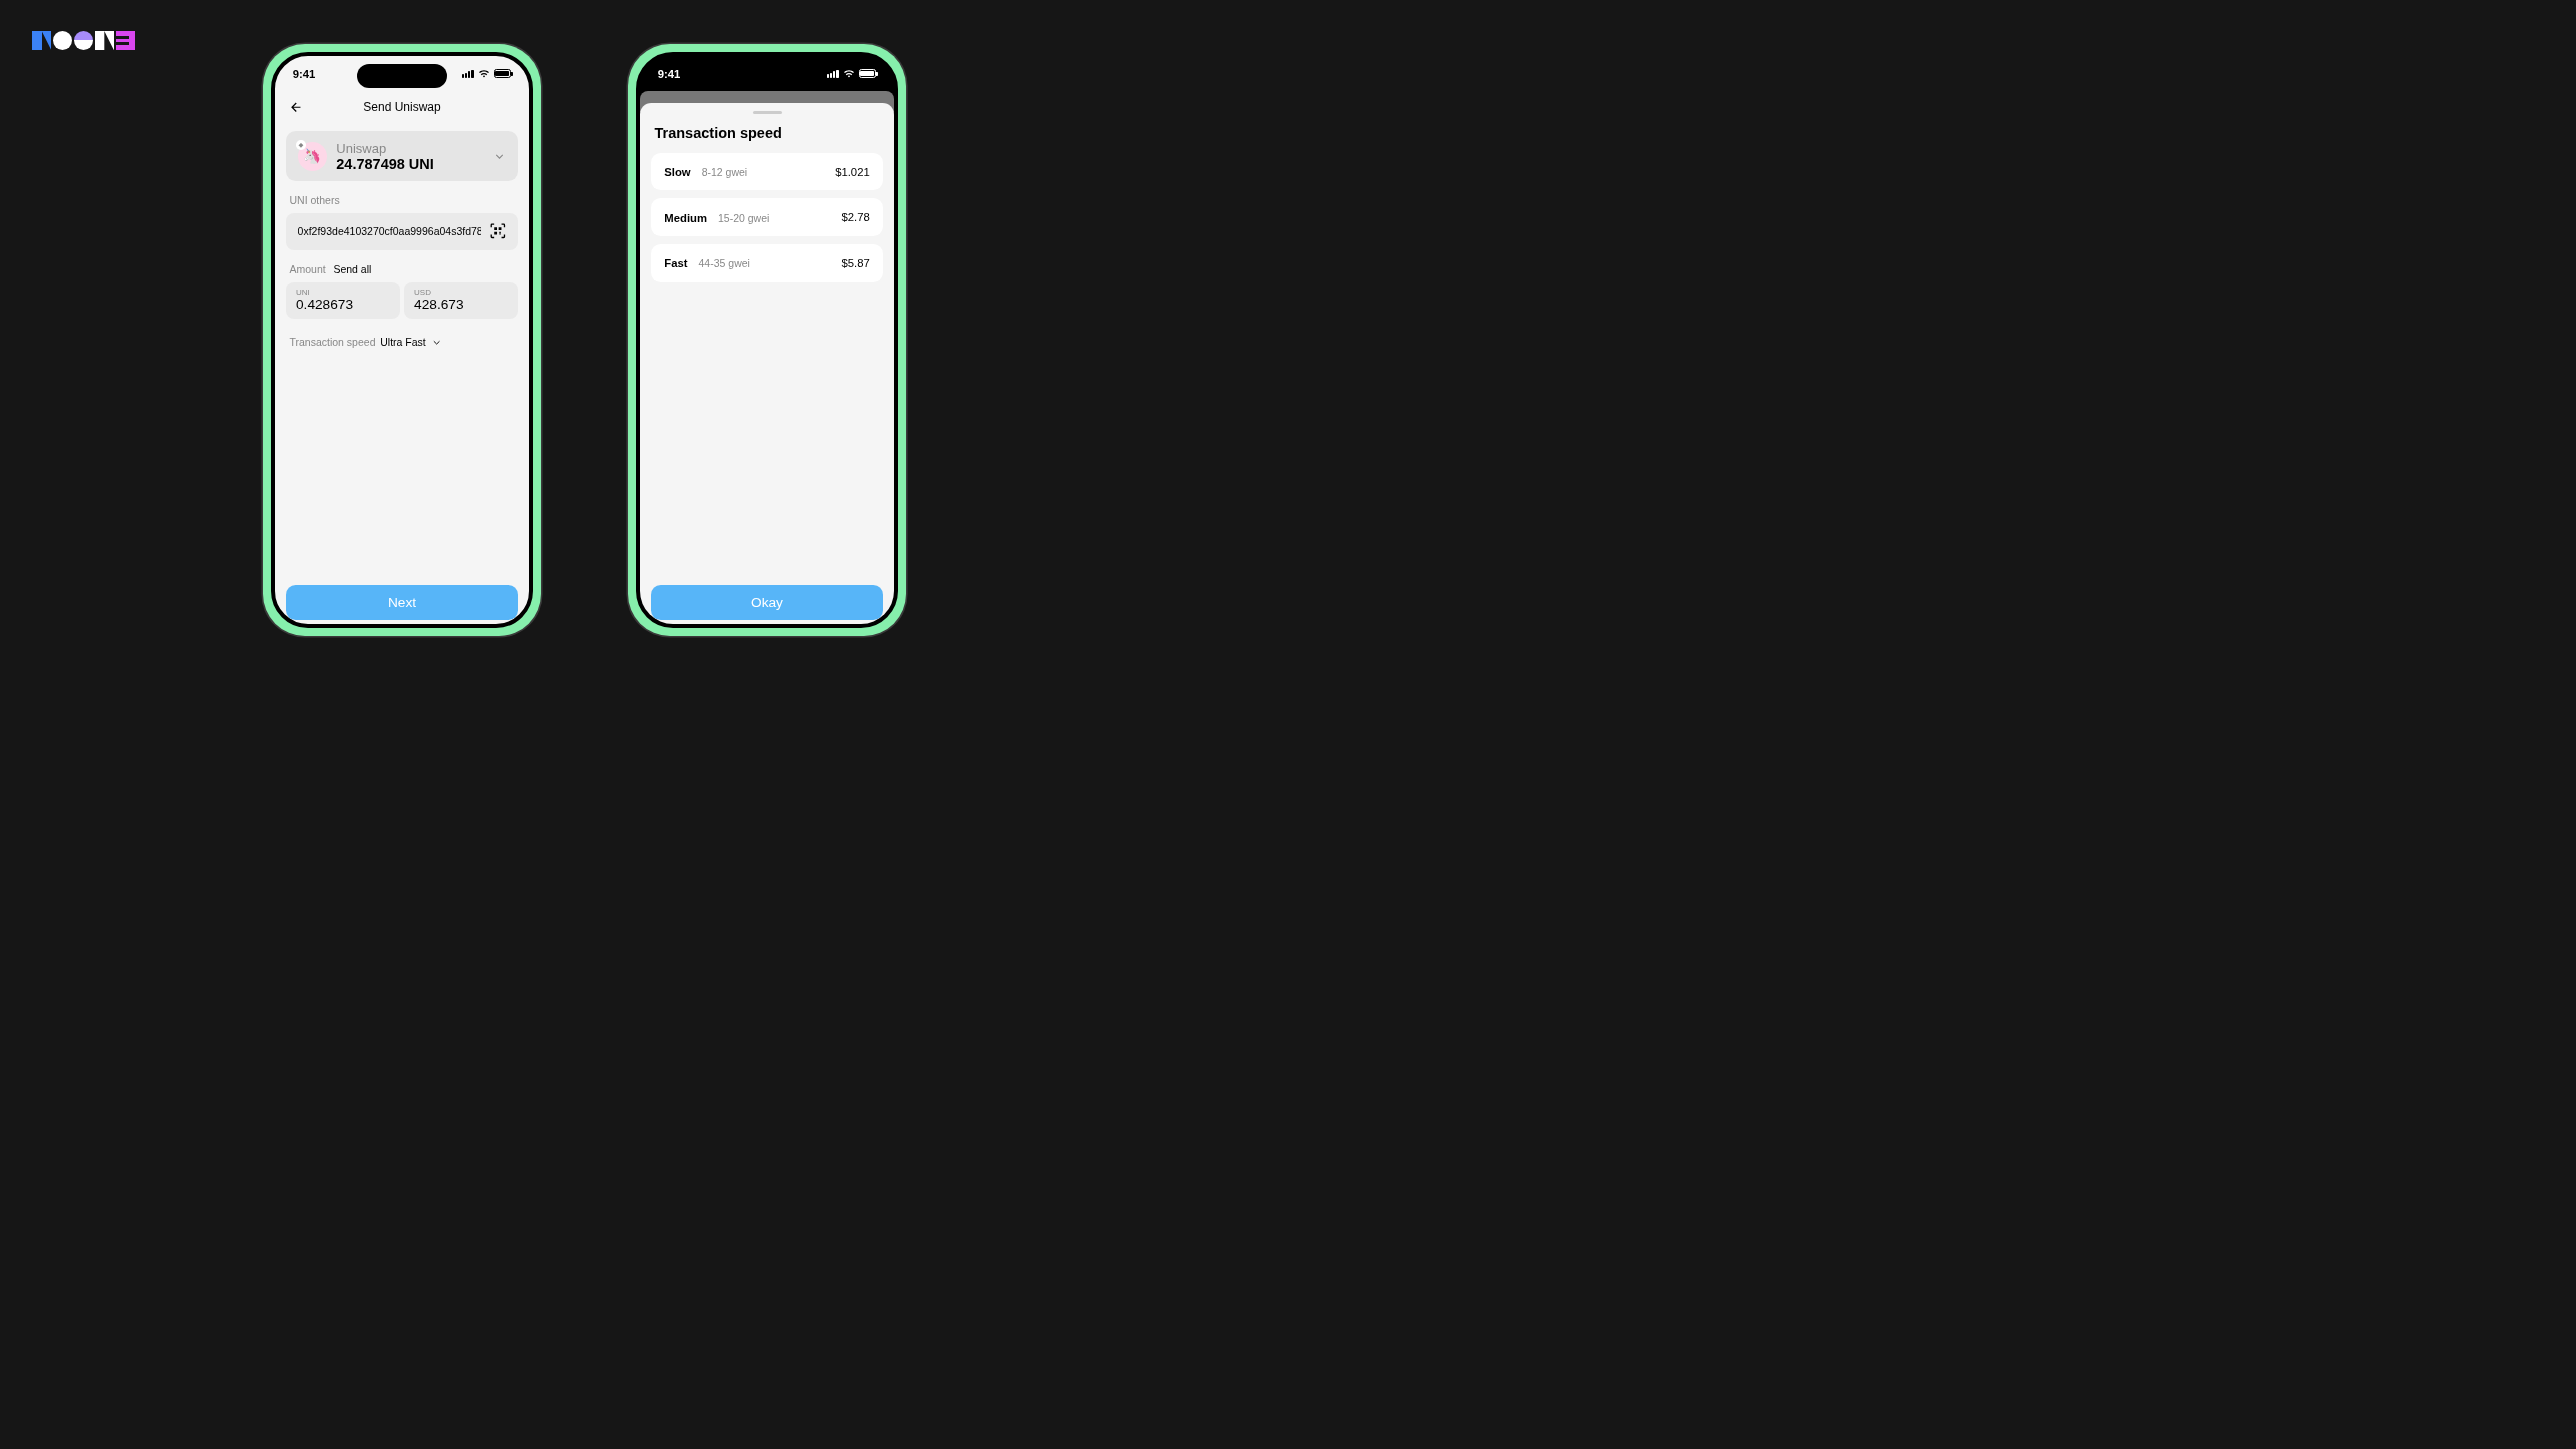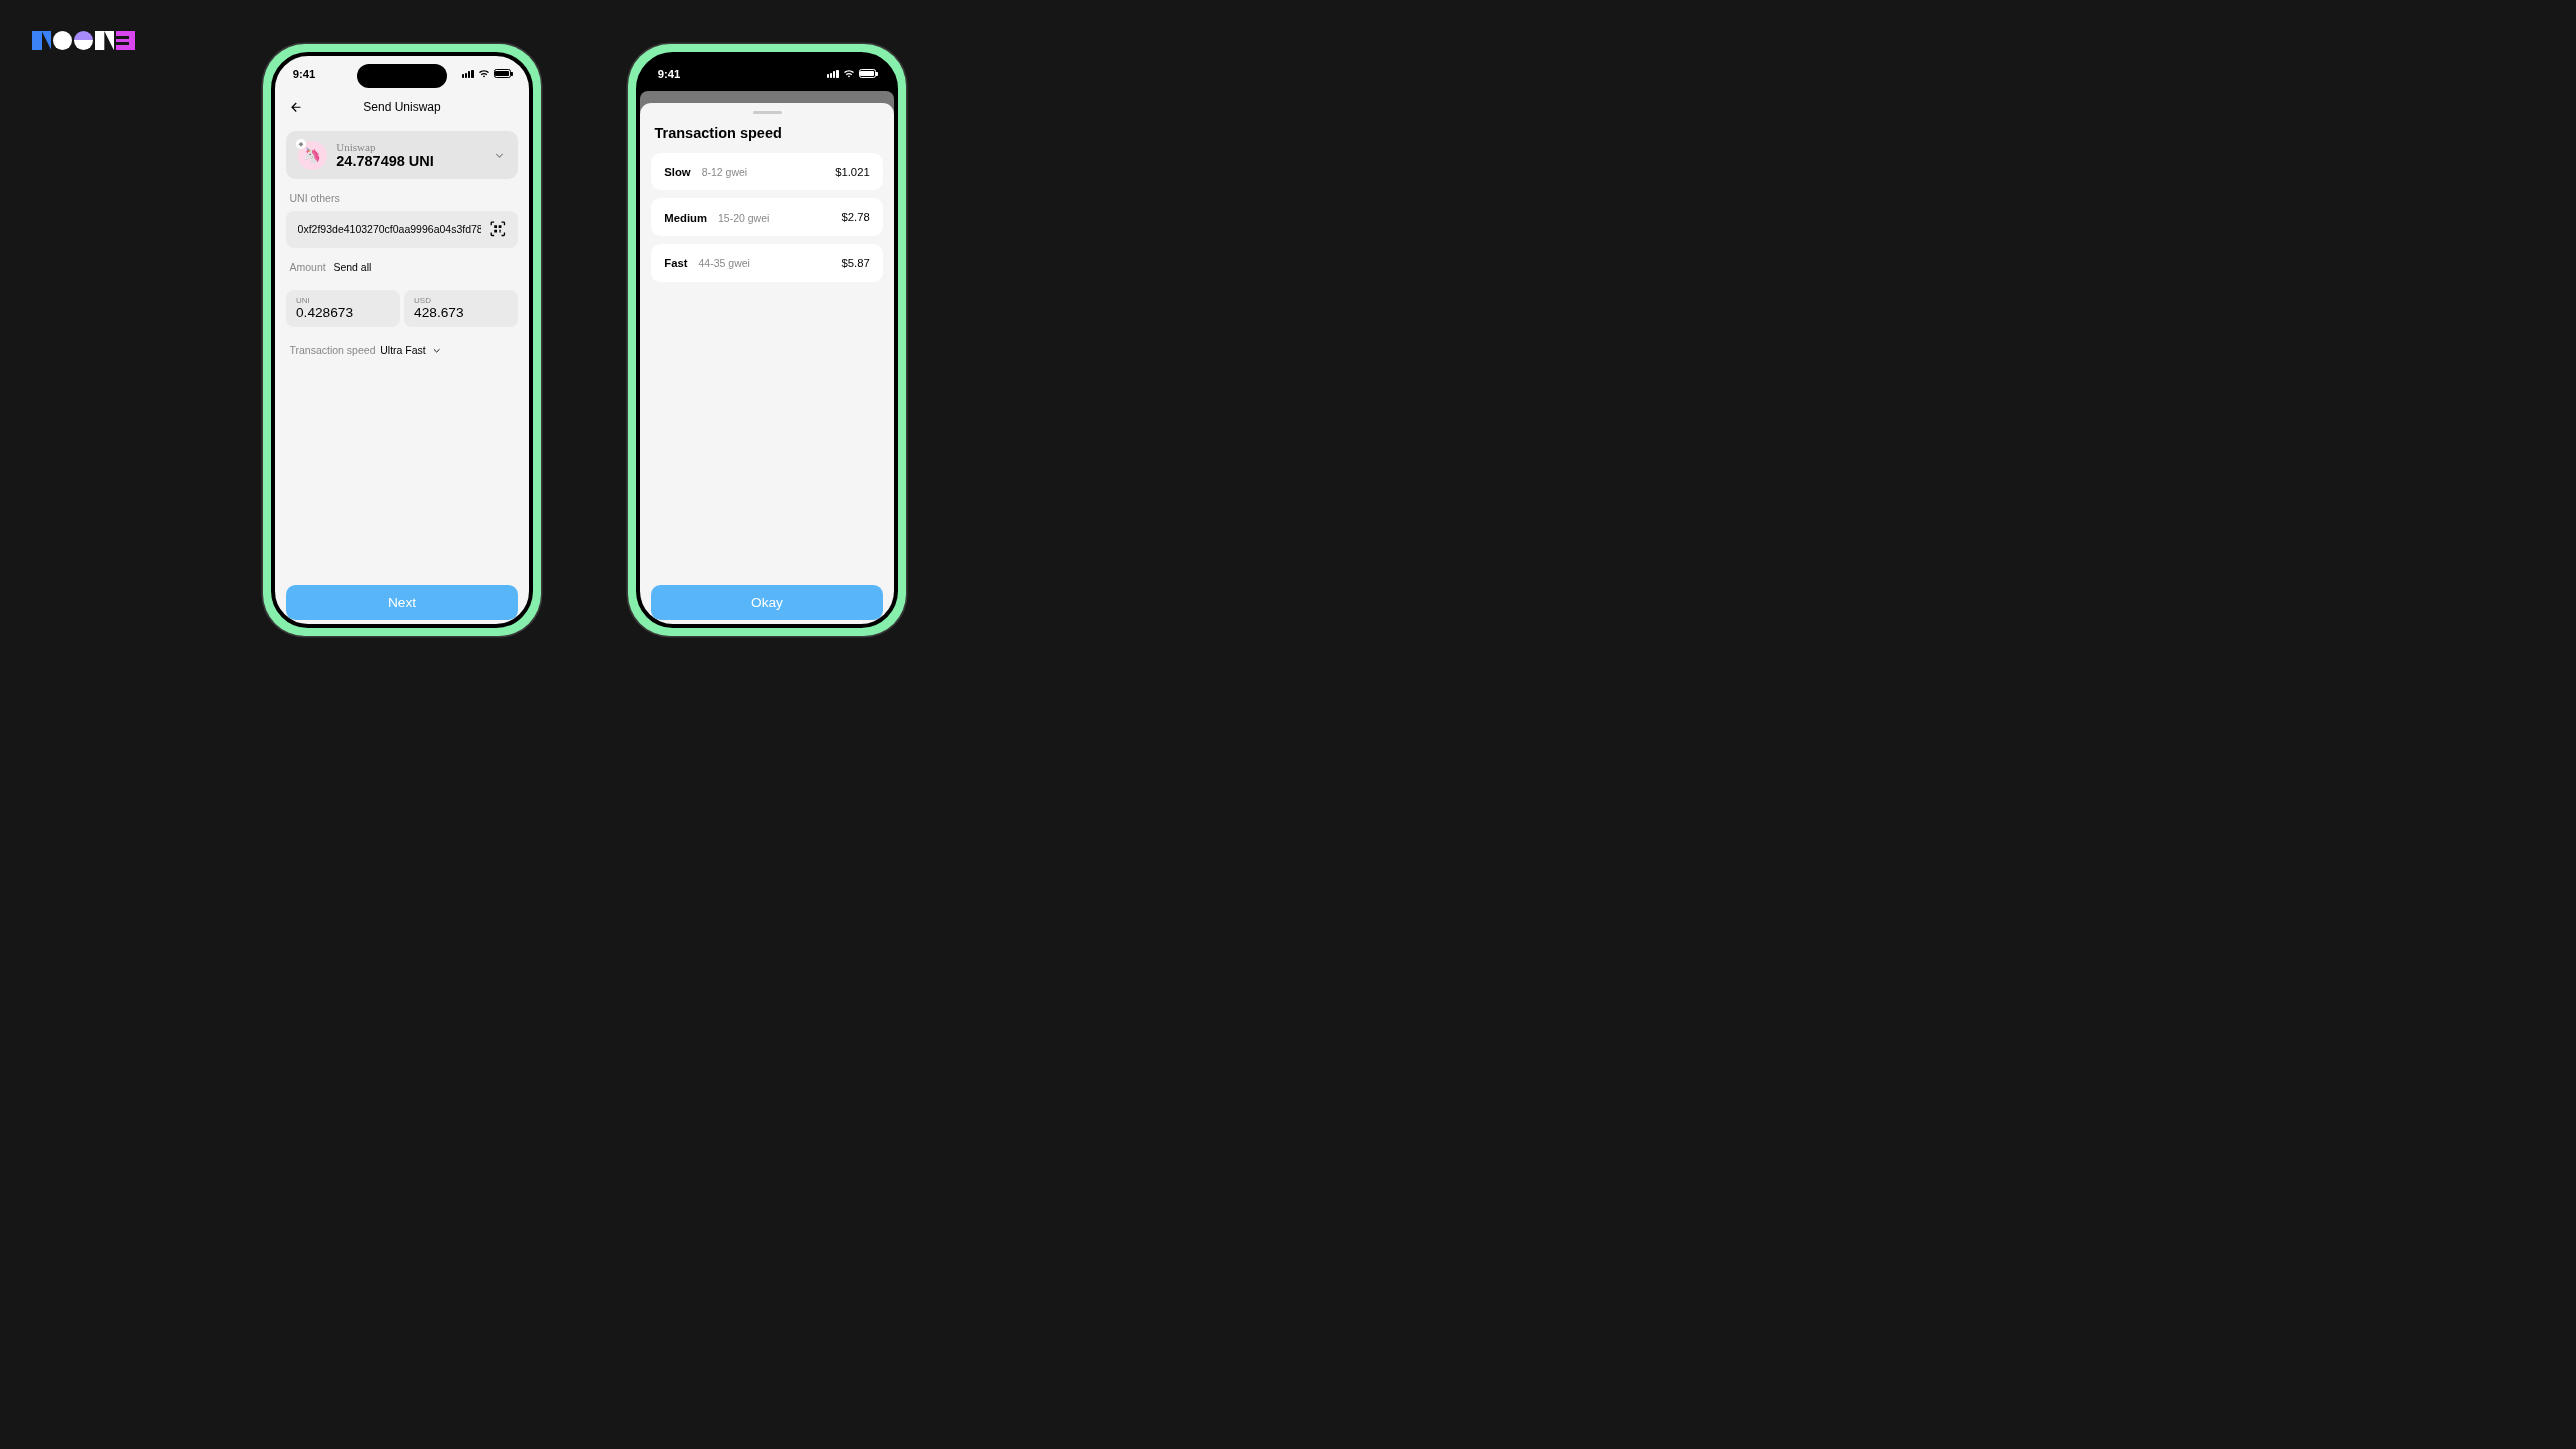--- a/index.html
+++ b/index.html
@@ -111,40 +111,40 @@
   gap: 9.7px;
   cursor: pointer;
 }
 .token-icon {
   width: 29px; height: 29px; border-radius: 50%; background: #FDD8E8;
   display: flex; align-items: center; justify-content: center;
   position: relative; font-size: 14.5px;
 }
 .token-icon::after { content:'◆'; position:absolute; top:-1.6px; left:-1.6px; font-size:6.4px; color:#888; background:#fff; border-radius:50%; width:9.7px; height:9.7px; line-height:9.7px; text-align:center; }
 .token-info { flex: 1; }
-.token-name { font-size: 11px; color: #888; font-family: Liberation Serif, serif; }
+.token-name { font-size: 13px; color: #888; }
 .token-balance { font-size: 14.5px; font-weight: 600; }
 .chev-down { color: #888; }
 
 .section-label { font-size: 10.5px; color: #888; margin: 13px 3.2px 6.4px; }
 .section-label .link { color: #000; font-weight: 500; margin-left: 4.8px; cursor:pointer; }
 
 .address-field {
   background: #EAEAEA;
   border-radius: 8px;
   padding: 9.7px 11.3px;
   display: flex;
   align-items: center;
   justify-content: space-between;
   gap: 8px;
 }
 .address-text { font-size: 10.5px; flex: 1; overflow: hidden; white-space: nowrap; }
 .qr-icon { width: 17.7px; height: 17.7px; flex-shrink: 0; cursor:pointer; }
 
-.amount-row { display: flex; gap: 4.8px; margin-top: 17px; }
+.amount-row { display: flex; gap: 4.8px; margin-top: 7px; }
 .amount-field {
   flex: 1;
   background: #EAEAEA;
   border-radius: 8px;
   padding: 6.4px 9.7px;
 }
 .amount-currency { font-size: 8px; color: #888; }
 .amount-value { font-size: 13.7px; font-weight: 500; }
 
 .speed-row {

